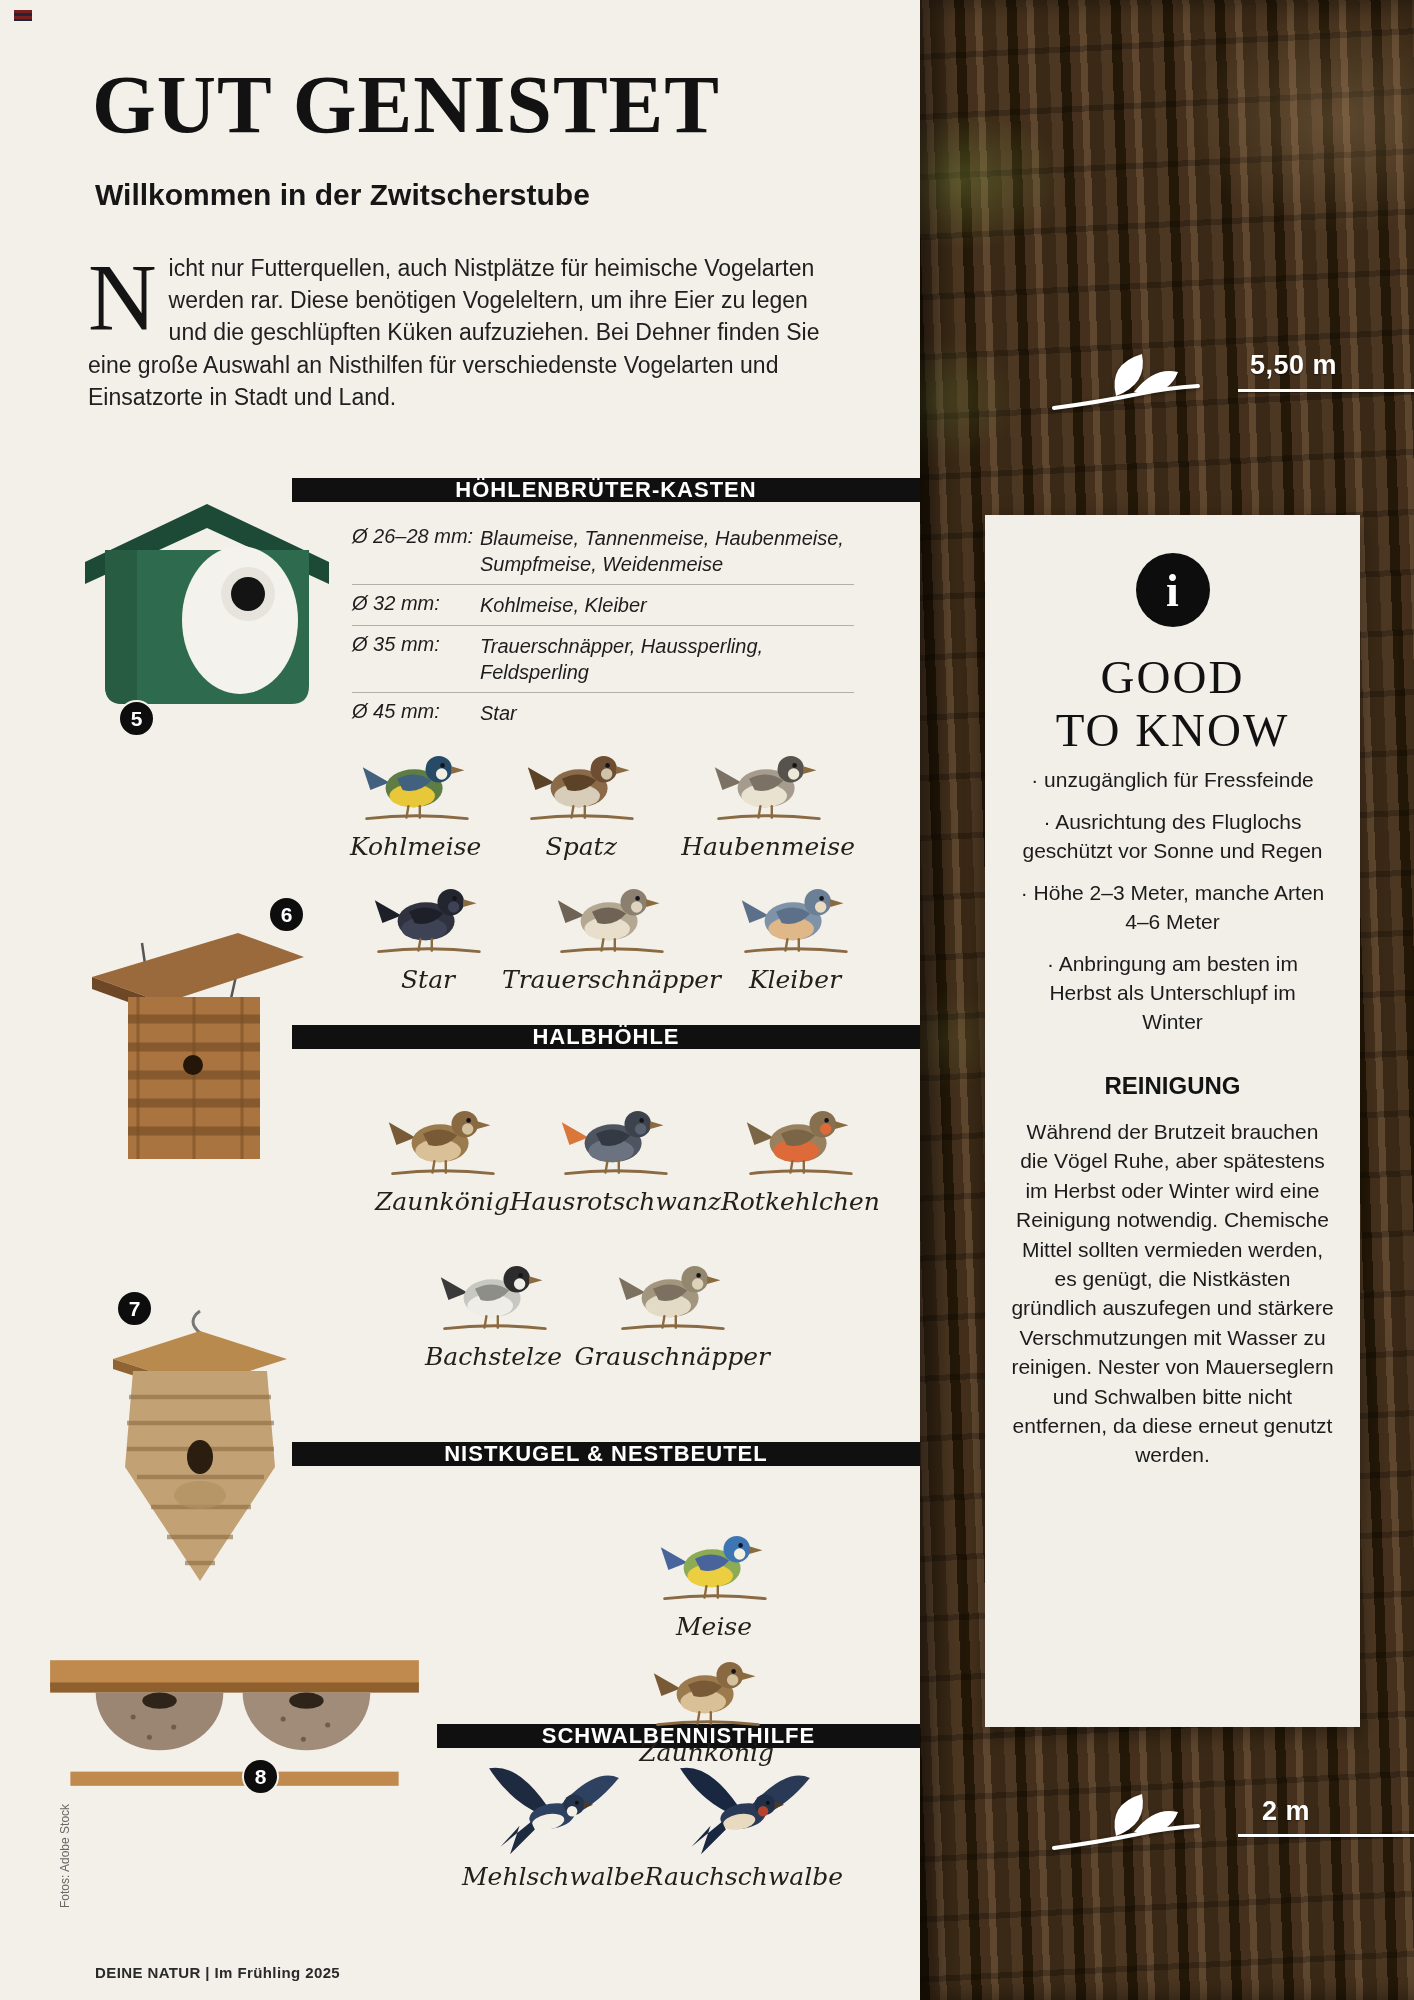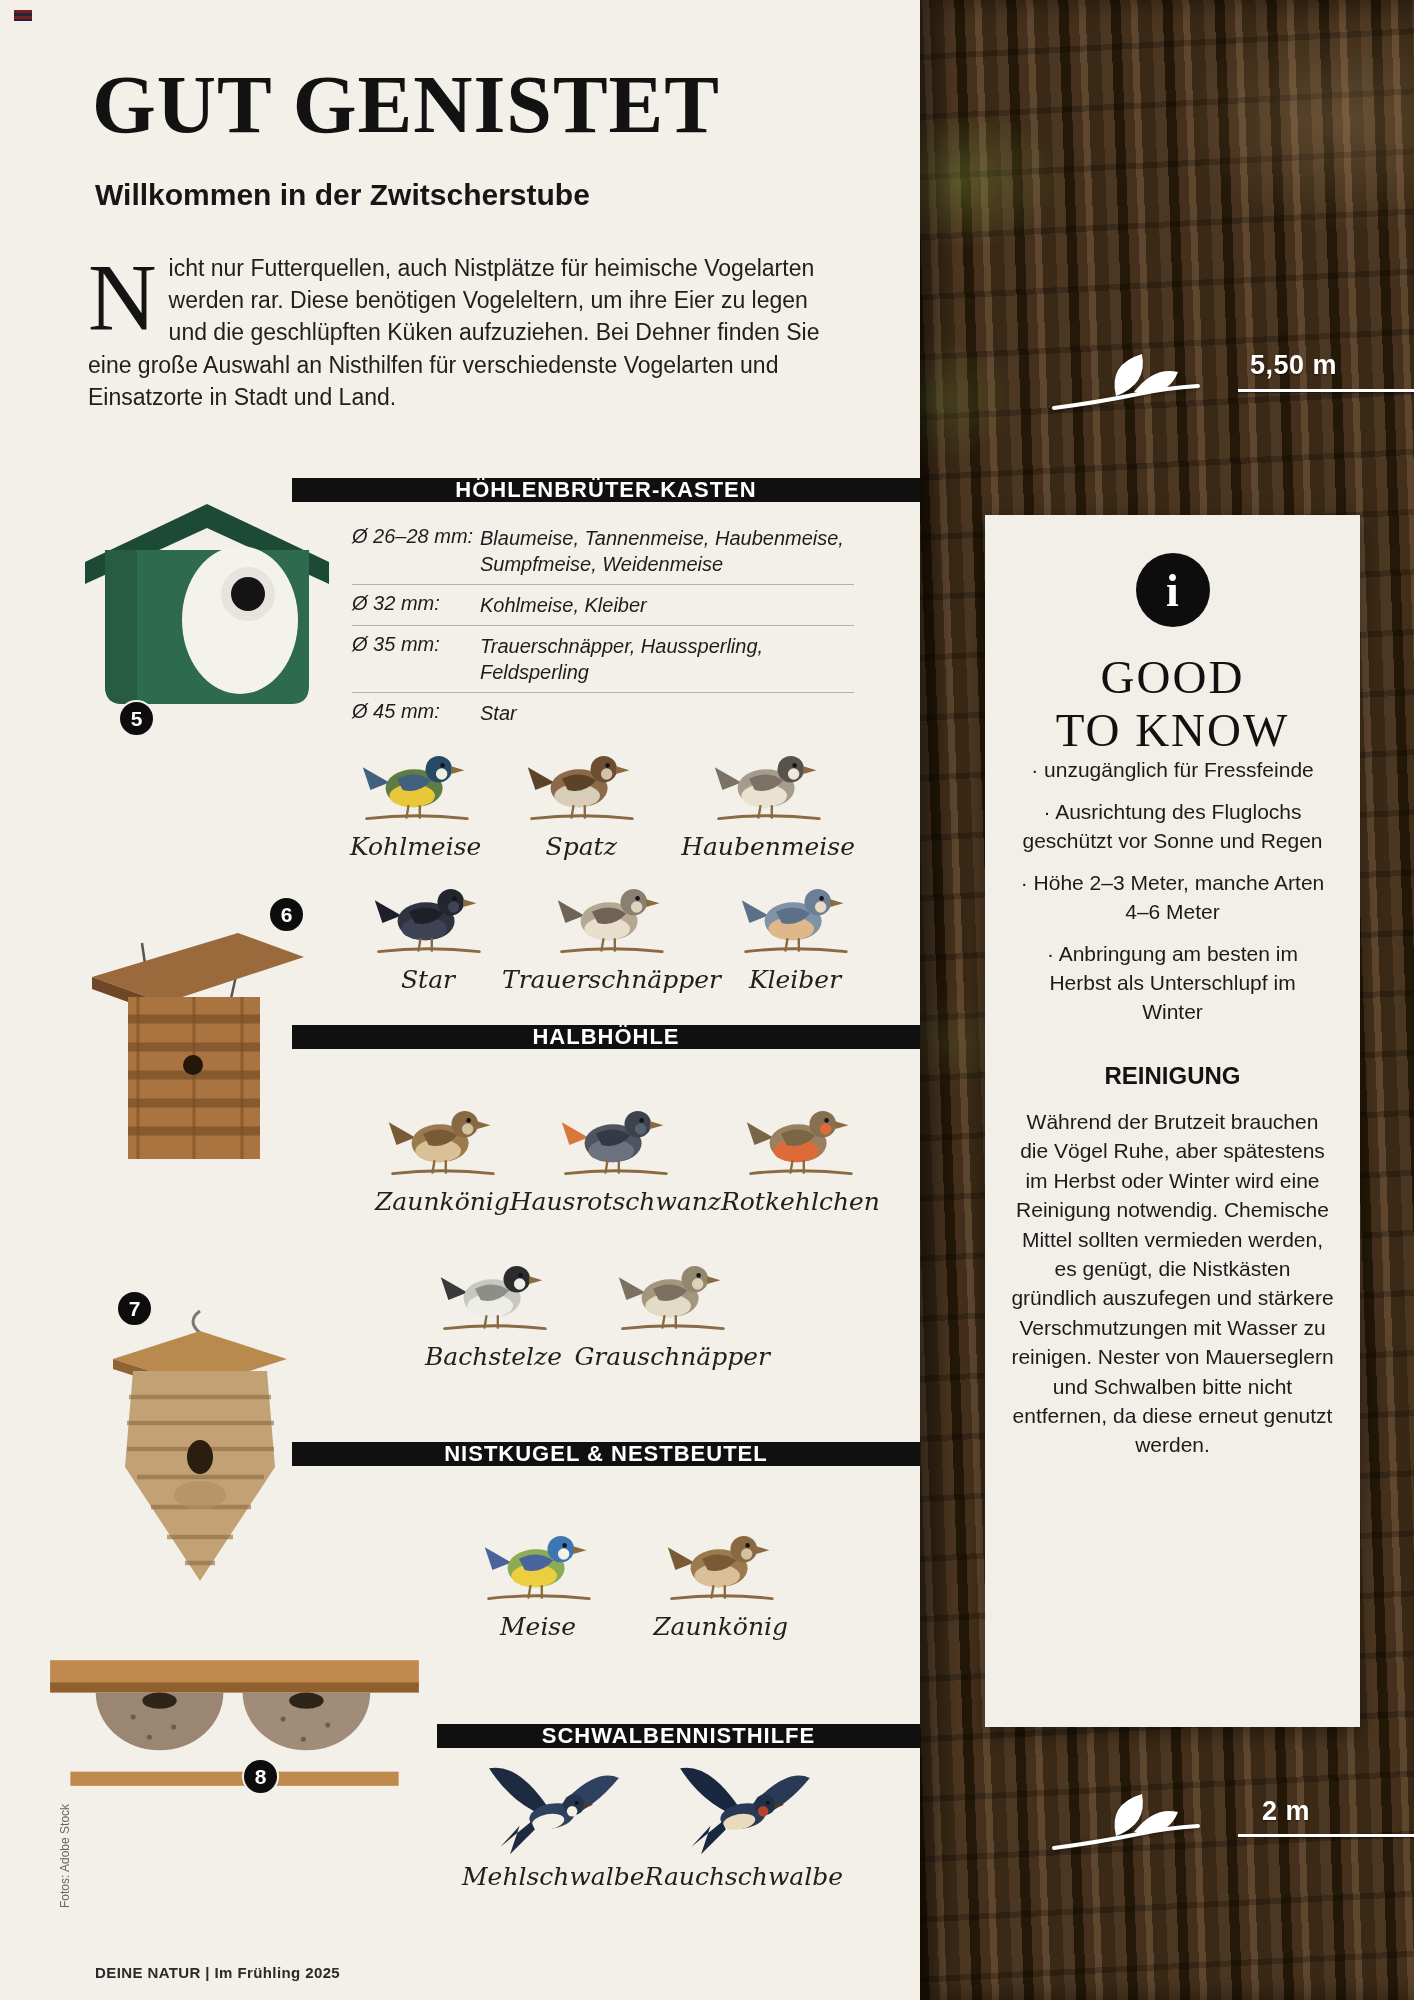--- a/index.html
+++ b/index.html
@@ -75,42 +75,42 @@
   .badge-6{left:268px;top:896px;}
   .badge-7{left:116px;top:1290px;}
   .badge-8{left:242px;top:1758px;}
 
   
   .bird-row{position:absolute;display:flex;justify-content:space-between;align-items:flex-end;z-index:2;}
   .row-1{left:350px;top:735px;width:505px;align-items:flex-end;}
   .row-2{left:368px;top:868px;width:487px;}
   .row-3{left:375px;top:1090px;width:478px;}
   .row-4{left:425px;top:1245px;width:345px;}
-  .row-5{left:478px;top:1515px;width:310px;}
+  .row-5{left:464px;top:1515px;width:310px;flex-direction:column;}
   .row-6{left:462px;top:1755px;width:375px;}
   .bird{display:flex;flex-direction:column;align-items:center;
     --body:#8a7a60;--belly:#e6ddc8;--head:#6f614a;--wing:#5e5038;--cheek:#e6ddc8;}
   .bird-art{width:120px;height:95px;}
   .bird-art--flying{width:150px;height:105px;}
   .bird-label{font-family:"DejaVu Serif",serif;font-style:italic;font-size:25px;color:#23201b;
     white-space:nowrap;margin-top:2px;text-align:center;}
 
   
   .info-panel{position:absolute;left:985px;top:515px;width:375px;height:1212px;z-index:2;
     background:var(--panel-bg);box-shadow:0 6px 20px rgba(0,0,0,.4);
     padding:38px 26px;text-align:center;}
   .info-icon{width:74px;height:74px;border-radius:50%;background:#0d0d0d;color:#fff;
     margin:0 auto 24px;display:flex;align-items:center;justify-content:center;
     font-family:"Liberation Serif",serif;font-weight:700;font-size:46px;}
   .gtk-title{font-family:"Liberation Serif",serif;font-weight:400;font-size:47px;
     letter-spacing:2px;line-height:1.12;color:#111;}
   .panel-heading{font-size:24px;font-weight:700;margin:34px auto 16px;line-height:1.25;color:#131313;}
   .panel-heading--narrow{max-width:230px;}
   .standort-list{list-style:none;margin:0;padding:0;font-size:21px;line-height:1.38;color:#1b1b1b;}
-  .standort-list li{margin:0 auto 13px;max-width:310px;}
+  .standort-list li{margin:10px auto 13px;max-width:310px;}
   .reinigung-text{margin:0;font-size:21px;line-height:1.4;color:#1b1b1b;}
 
   
   .marker{position:absolute;width:364px;height:95px;z-index:2;}
   .marker-top{left:1050px;top:345px;}
   .marker-bottom{left:1050px;top:1770px;}
   .leaf{position:absolute;left:0;width:150px;height:85px;
     filter:drop-shadow(0 1px 2px rgba(0,0,0,.45));}
   .marker-top .leaf{top:5px;}
   .marker-bottom .leaf{top:20px;}

